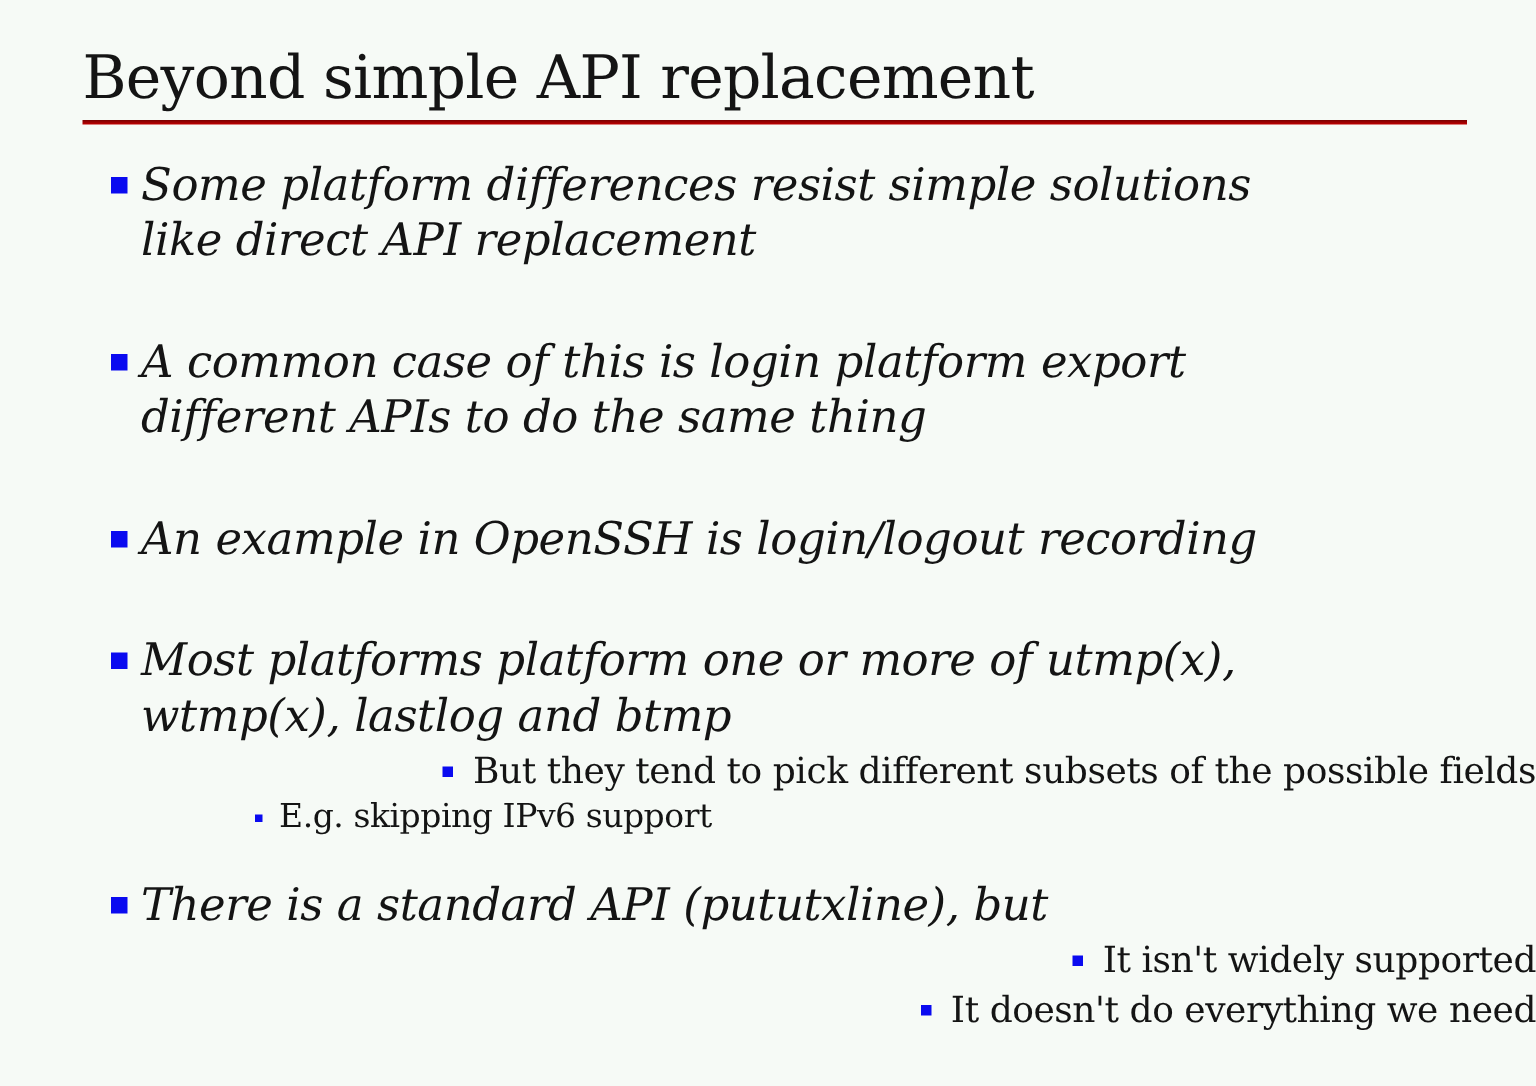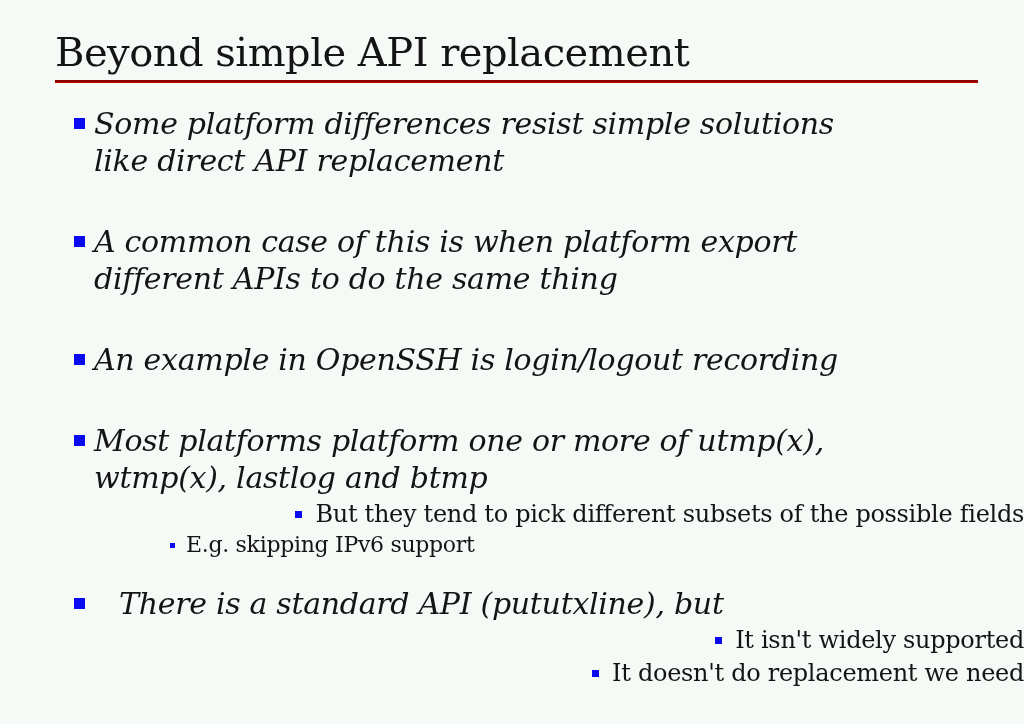--- a/index.html
+++ b/index.html
@@ -56,21 +56,21 @@
     display: inline-block;
   }
   .item.level-1 {
     padding-left: 74px;
     font-size: 30px;
     line-height: 37px;
     margin-top: 44px;
     font-style: italic;
   }
   .item.level-1:first-child { margin-top: 5px; }
-  .level-3 + .item.level-1 { margin-top: 27px; gap: 25px; }
+  .level-3 + .item.level-1 { margin-top: 27px; }
   .item.level-1 .marker {
     width: 11px; height: 11px;
     margin: 13px 9px 0 0;
   }
   .item.level-2 {
     padding-left: 124px;
     font-size: 24px;
     line-height: 30px;
     margin-top: 3px;
     justify-content: flex-end;
@@ -95,24 +95,24 @@
 <body>
 
 <div class="slide">
   <div class="title-wrap">
     <h1 class="slide-title">Beyond simple API replacement</h1>
     <div class="rule"></div>
   </div>
   <div class="content">
       <div class="item level-1"><span class="marker"></span><span class="item-text">Some platform differences resist simple solutions
 like direct API replacement</span></div>
-      <div class="item level-1"><span class="marker"></span><span class="item-text">A common case of this is when platform export
+      <div class="item level-1"><span class="marker"></span><span class="item-text">A common case of this is login platform export
 different APIs to do the same thing</span></div>
       <div class="item level-1"><span class="marker"></span><span class="item-text">An example in OpenSSH is login/logout recording</span></div>
       <div class="item level-1"><span class="marker"></span><span class="item-text">Most platforms platform one or more of utmp(x),
 wtmp(x), lastlog and btmp</span></div>
       <div class="item level-2"><span class="marker"></span><span class="item-text">But they tend to pick different subsets of the possible fields</span></div>
       <div class="item level-3"><span class="marker"></span><span class="item-text">E.g. skipping IPv6 support</span></div>
       <div class="item level-1"><span class="marker"></span><span class="item-text">There is a standard API (pututxline), but</span></div>
       <div class="item level-2"><span class="marker"></span><span class="item-text">It isn't widely supported</span></div>
-      <div class="item level-2"><span class="marker"></span><span class="item-text">It doesn't do replacement we need</span></div>
+      <div class="item level-2"><span class="marker"></span><span class="item-text">It doesn't do everything we need</span></div>
     </div>
 </div>
 
 </body></html>

